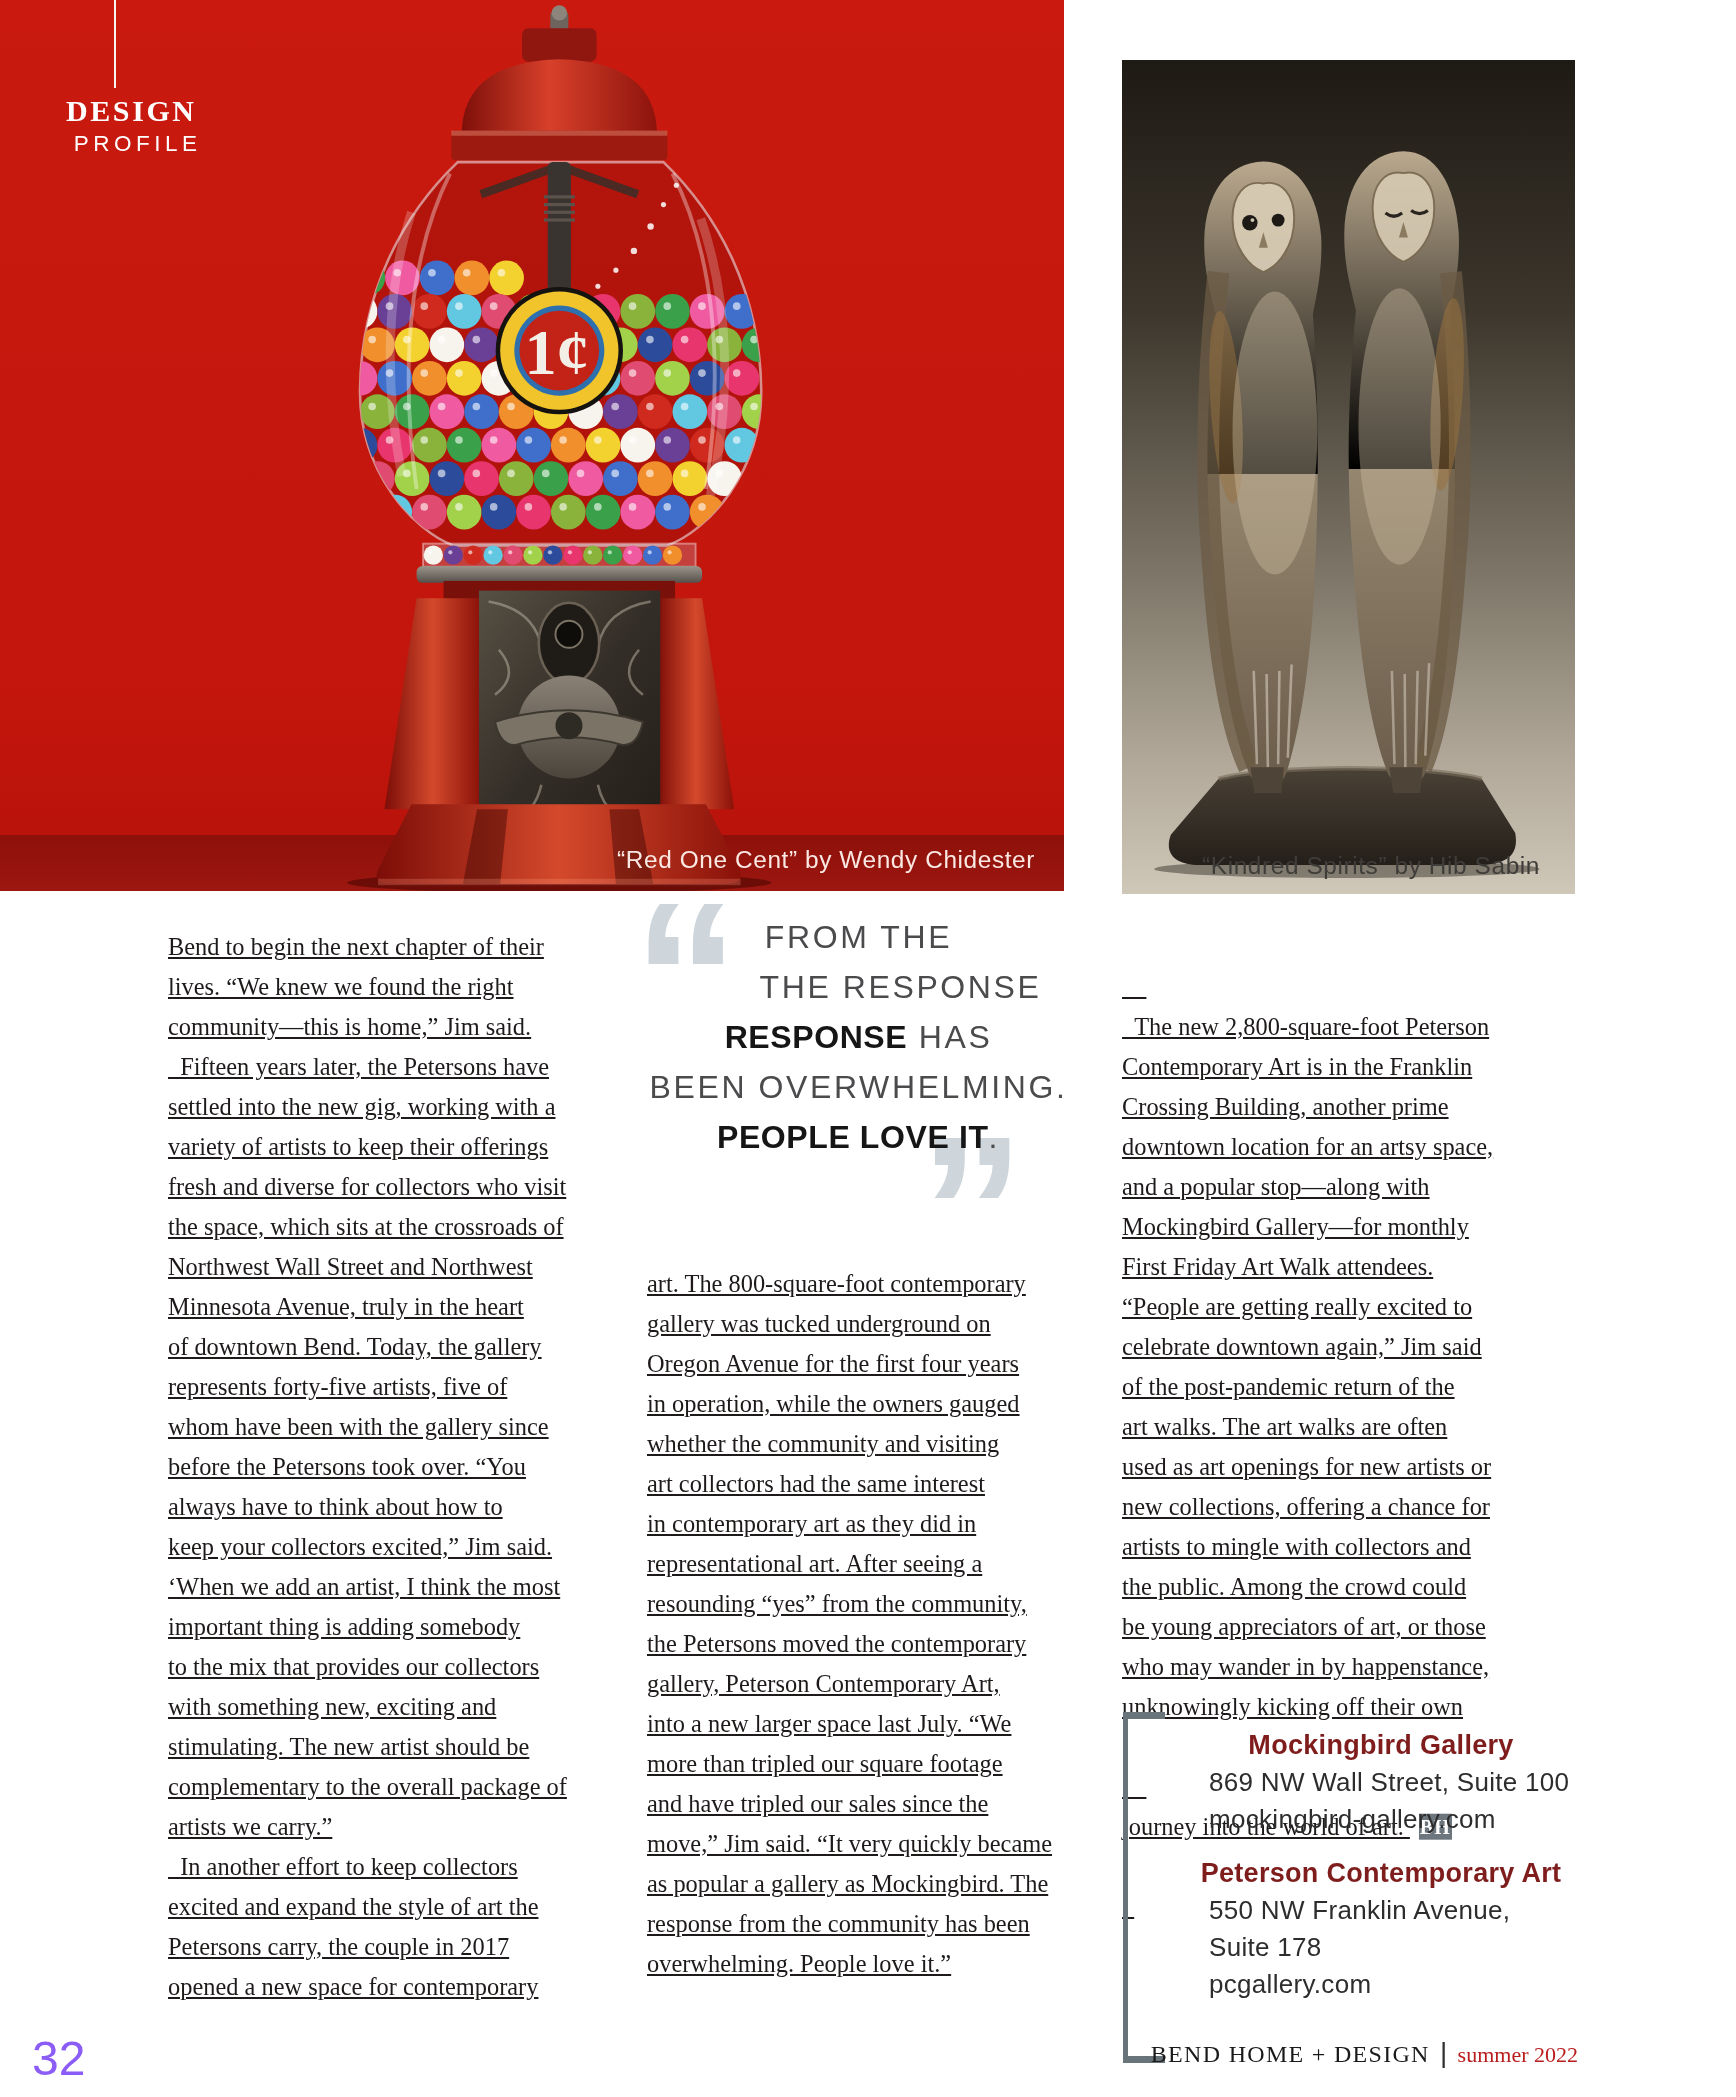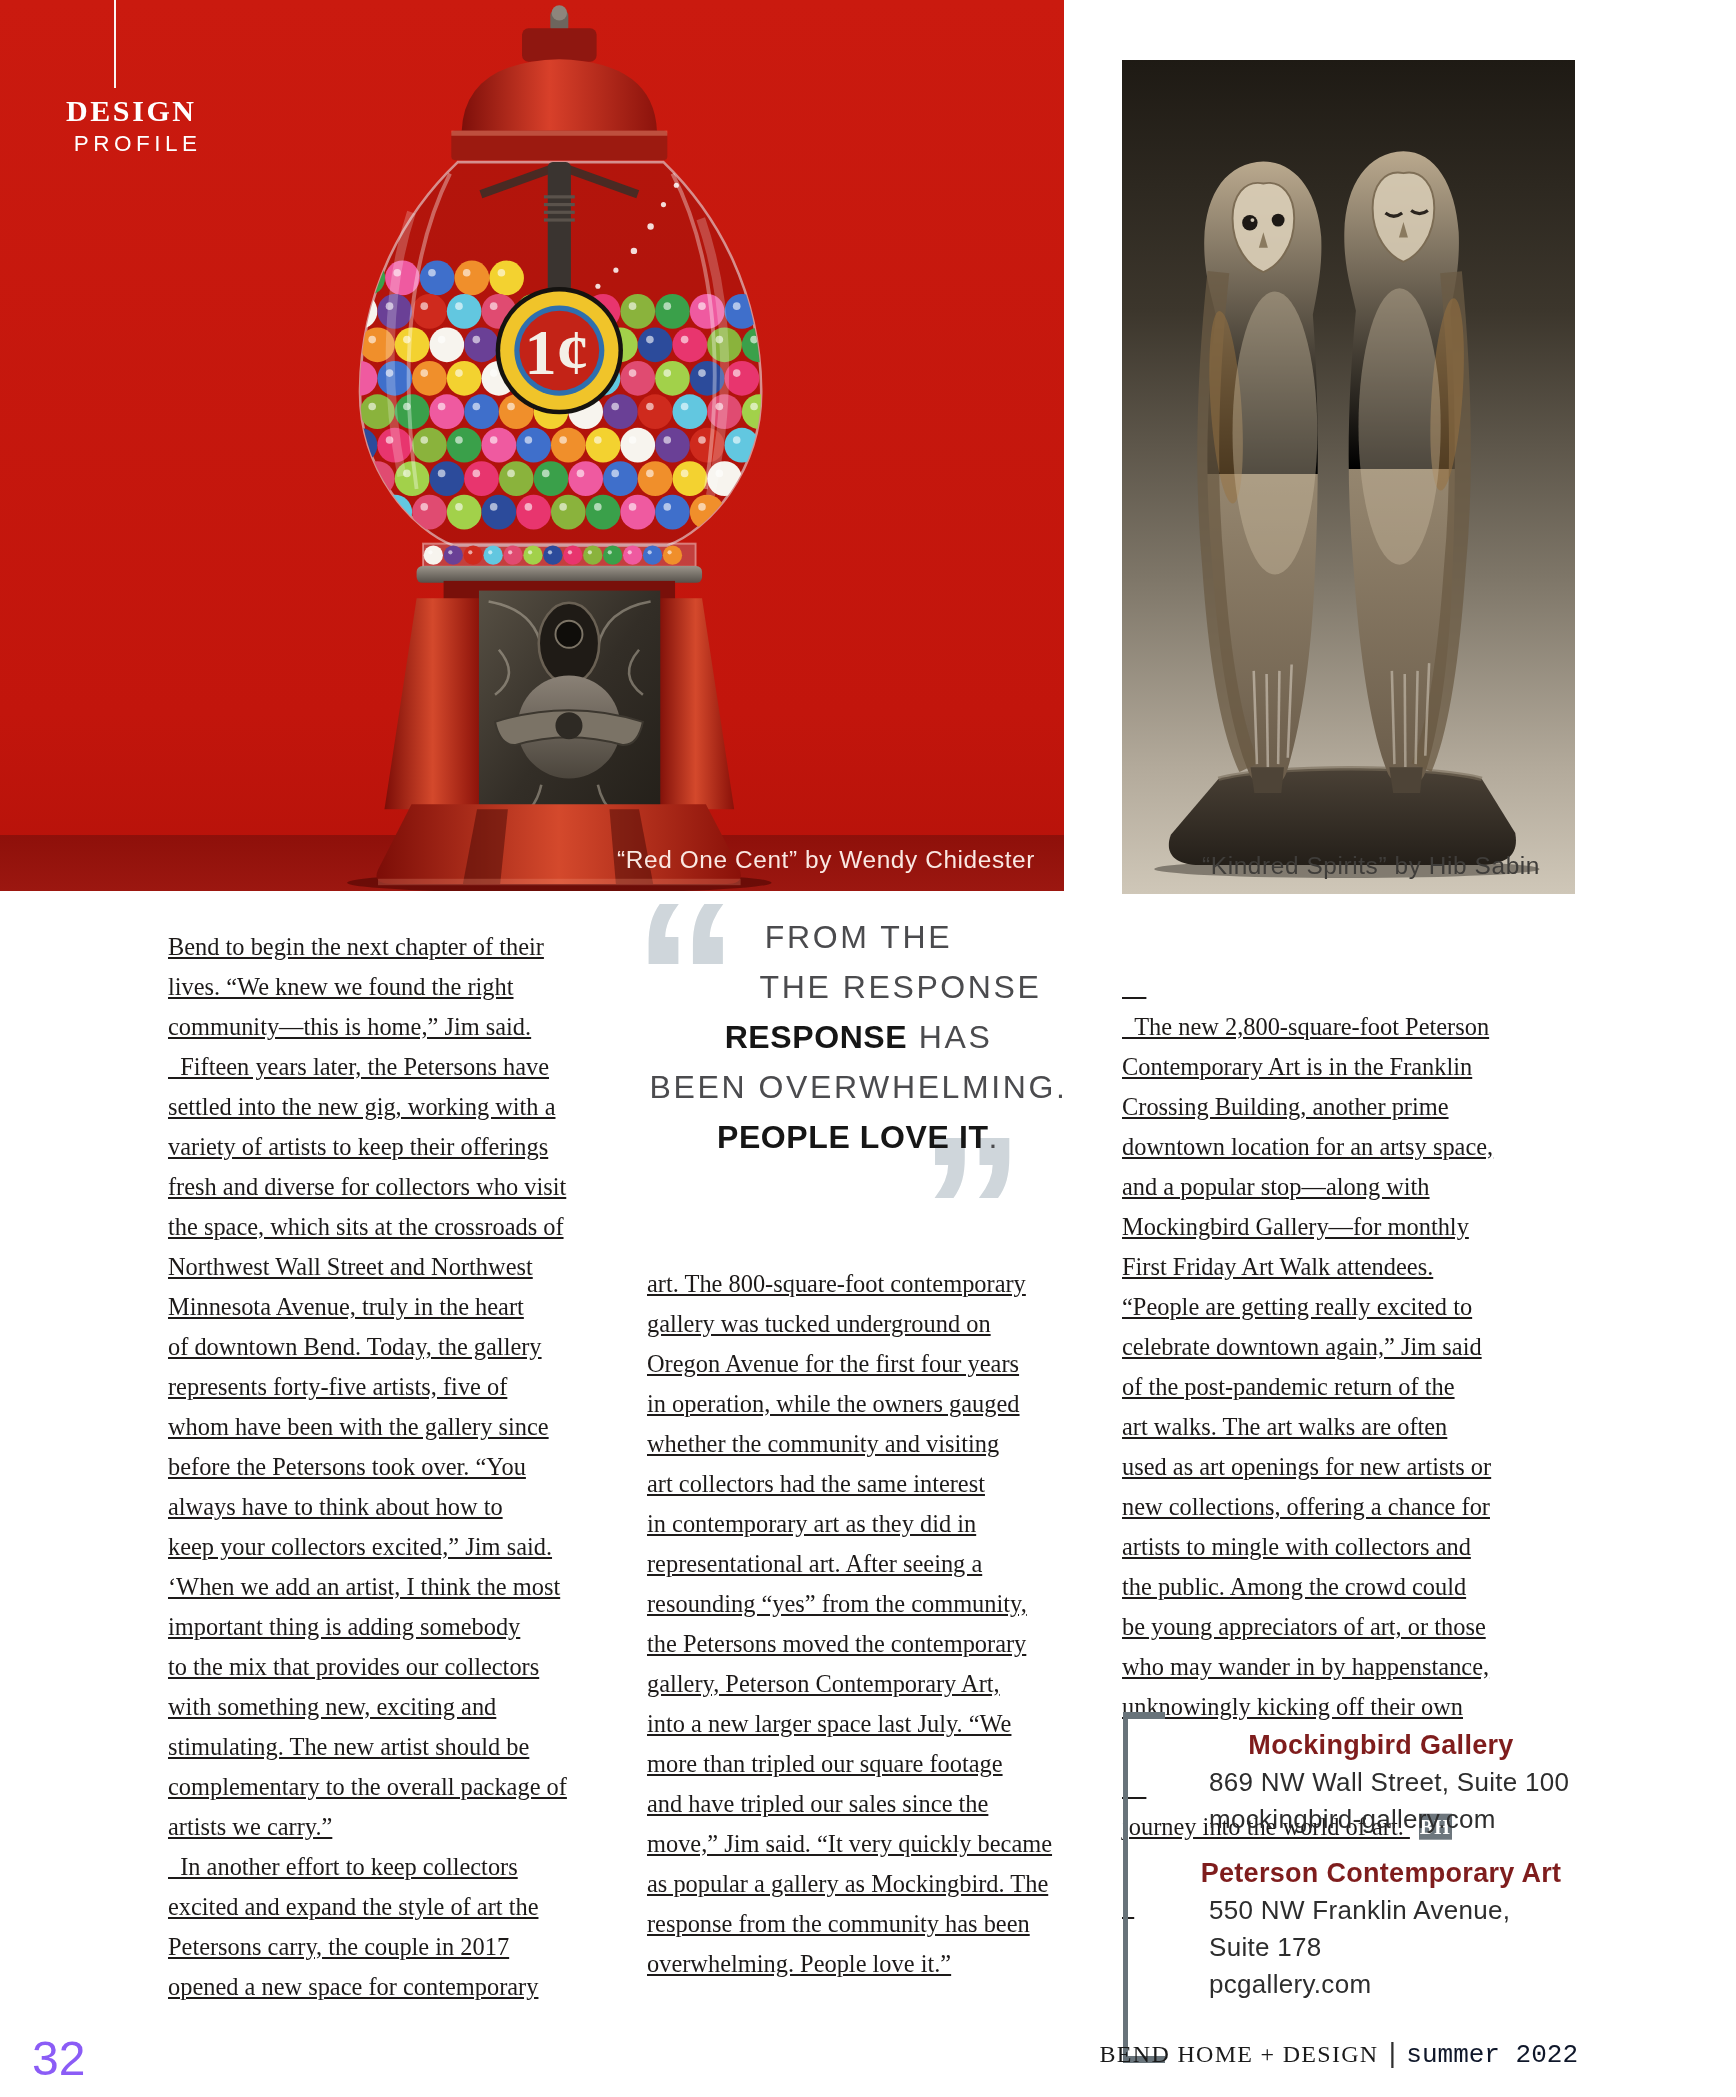--- a/index.html
+++ b/index.html
@@ -53,21 +53,21 @@
   .dir-entry{margin-bottom:16.7px;}
   .dir-name{font-weight:700;font-size:27px;line-height:37px;color:#7f1d1d;letter-spacing:0.3px;text-align:center;}
   .dir-line{font-weight:300;font-size:26px;line-height:37px;color:#2d2d2d;letter-spacing:0.3px;margin-left:20px;}
 
   
   .pagenum{position:absolute;left:32px;top:2031px;font-family:Liberation Sans, sans-serif;
            font-weight:100;font-size:48px;color:#8b5cf6;}
   .footer-right{position:absolute;right:158px;top:2037px;display:flex;align-items:baseline;gap:10.3px;}
   .footer-title{font-family:Liberation Serif, serif;font-size:24px;letter-spacing:1.3px;color:#1a1a1a;}
   .footer-sep{font-family:"Liberation Sans",sans-serif;font-weight:300;font-size:28px;color:#2f2f2f;}
-  .footer-issue{font-family:Liberation Mono, monospace;font-weight:300;font-size:26px;color:#0f172a;}
+  .footer-issue{font-family:Liberation Serif, serif;font-weight:300;font-size:22px;color:#b91c1c;}
 </style>
 </head>
 <body>
 
 <div class="page">
 
   <div class="art-left">
     <svg viewBox="0 0 1655 1385" preserveAspectRatio="none">
       <defs>
         <linearGradient id="bgRed" x1="0" y1="0" x2="0" y2="1">

